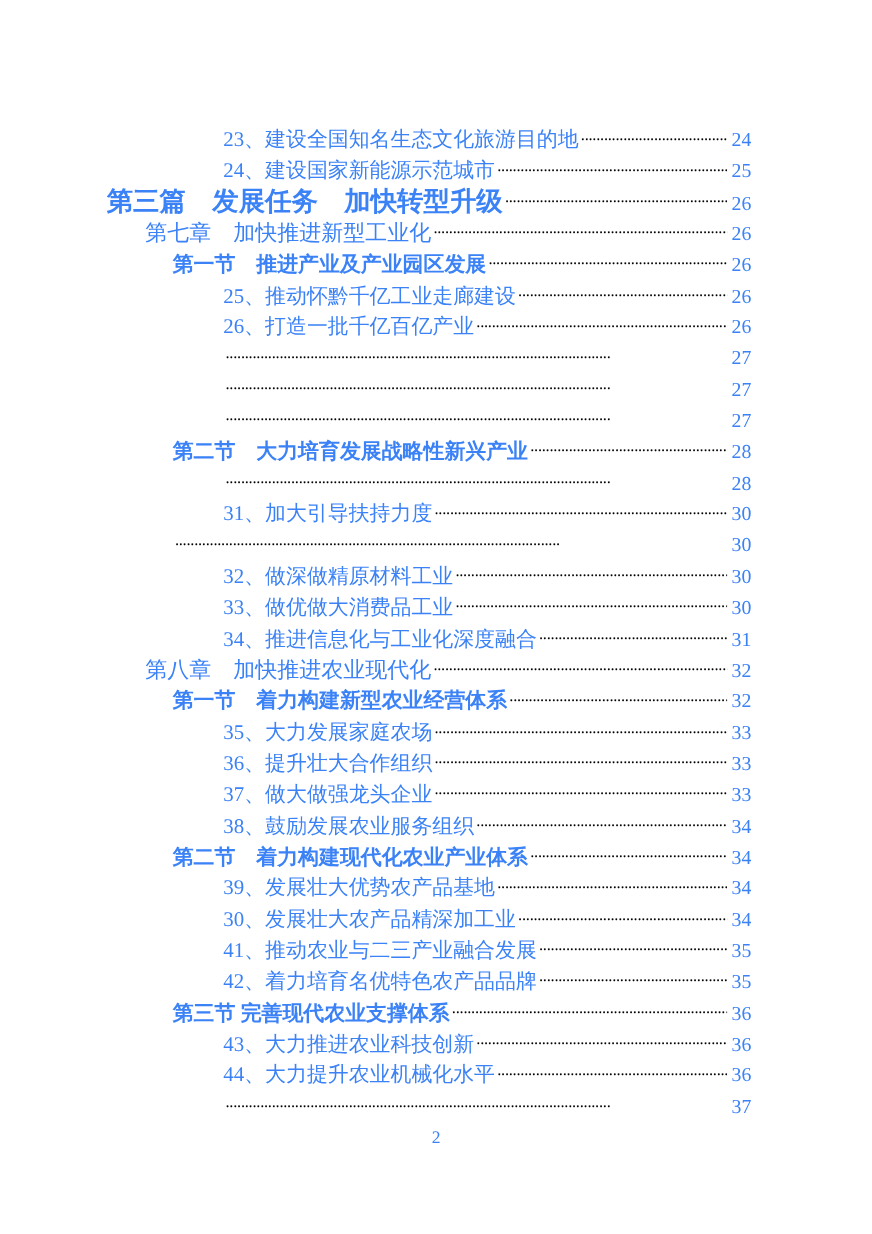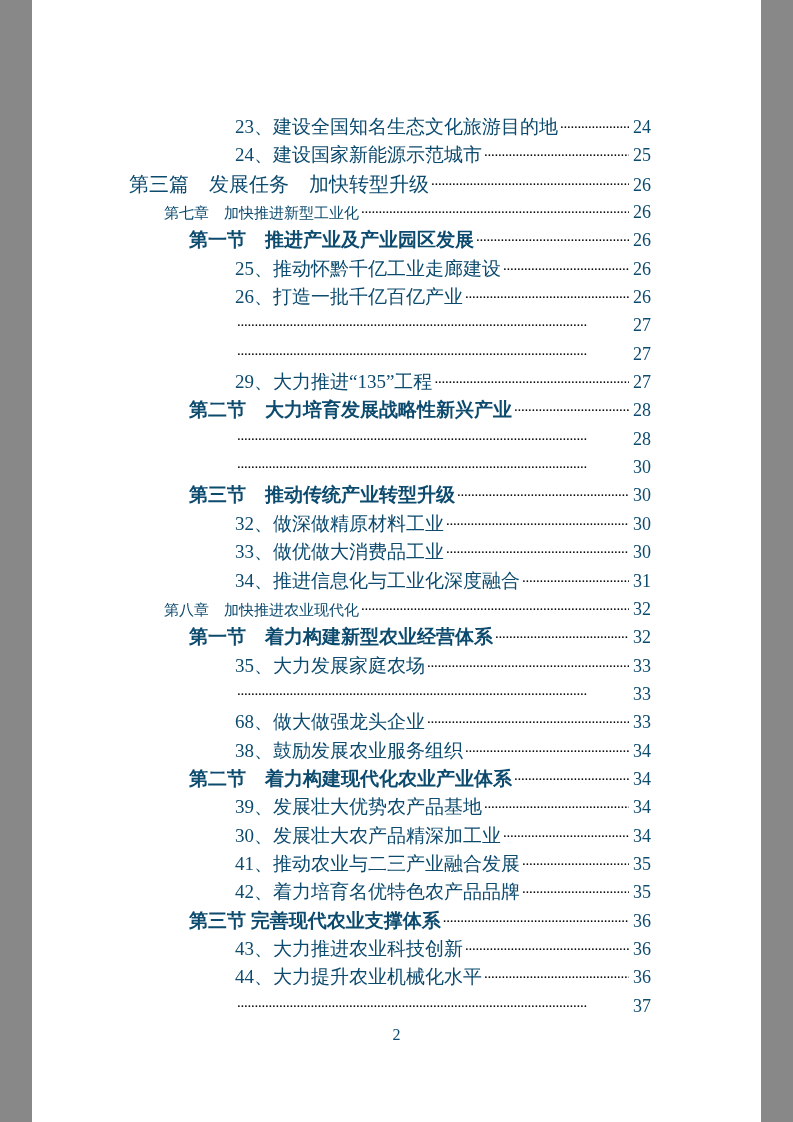--- a/index.html
+++ b/index.html
@@ -2,25 +2,25 @@
 <html><head>
 <meta charset="utf-8">
 <style>
   html, body {
     margin: 0;
     padding: 0;
     background: #888;
   }
   .page {
     position: relative;
-    width: 729px;
+    width: 793px;
     height: 1122px;
     margin: 0 auto;
     background: #ffffff;
-    color: #0c4a6e;
+    color: #3b82f6;
     overflow: hidden;
     font-family: "Liberation Serif", "DejaVu Serif", serif;
   }
   .toc {
     position: absolute;
     top: 113px;
     left: 97px;
     right: 110px;
   }
   .toc-row {
@@ -55,28 +55,28 @@
   .toc-page {
     flex: 0 0 auto;
     padding-left: 4px;
     font-size: 18px;
     font-family: "Liberation Serif", "DejaVu Serif", serif;
     text-align: center;
   }
   
   .level-pian { padding-left: 0; }
   .level-pian .toc-label {
-    font-weight: 400;
-    font-size: 20px;
+    font-weight: 700;
+    font-size: 24px;
     font-family: "Liberation Serif", "DejaVu Serif", serif;
   }
   .level-zhang { padding-left: 35px; }
   .level-zhang .toc-label {
     font-weight: 500;
-    font-size: 15px;
+    font-size: 20px;
     font-family: "Liberation Sans", "DejaVu Sans", sans-serif;
   }
   .level-jie { padding-left: 60px; }
   .level-jie .toc-label {
     font-weight: 700;
     font-size: 19px;
     font-family: "Liberation Serif", "DejaVu Serif", serif;
   }
   .level-item { padding-left: 106px; }
   .level-item .toc-label {
@@ -138,39 +138,38 @@
   </div>
       <div class="toc-row level-item">
     <span class="toc-leader"></span>
     <span class="toc-page">27</span>
   </div>
       <div class="toc-row level-item">
     <span class="toc-leader"></span>
     <span class="toc-page">27</span>
   </div>
       <div class="toc-row level-item">
-    <span class="toc-label">29、大力推进“135”工程</span>
     <span class="toc-leader"></span>
     <span class="toc-page">27</span>
   </div>
       <div class="toc-row level-jie">
     <span class="toc-label">第二节　大力培育发展战略性新兴产业</span>
     <span class="toc-leader"></span>
     <span class="toc-page">28</span>
   </div>
       <div class="toc-row level-item">
     <span class="toc-leader"></span>
     <span class="toc-page">28</span>
   </div>
       <div class="toc-row level-item">
-    <span class="toc-leader"></span>
-    <span class="toc-page">30</span>
-  </div>
-      <div class="toc-row level-jie">
-    <span class="toc-label">第三节　推动传统产业转型升级</span>
+    <span class="toc-label">31、加大引导扶持力度</span>
+    <span class="toc-leader"></span>
+    <span class="toc-page">30</span>
+  </div>
+      <div class="toc-row level-jie">
     <span class="toc-leader"></span>
     <span class="toc-page">30</span>
   </div>
       <div class="toc-row level-item">
     <span class="toc-label">32、做深做精原材料工业</span>
     <span class="toc-leader"></span>
     <span class="toc-page">30</span>
   </div>
       <div class="toc-row level-item">
     <span class="toc-label">33、做优做大消费品工业</span>
@@ -191,25 +190,26 @@
     <span class="toc-label">第一节　着力构建新型农业经营体系</span>
     <span class="toc-leader"></span>
     <span class="toc-page">32</span>
   </div>
       <div class="toc-row level-item">
     <span class="toc-label">35、大力发展家庭农场</span>
     <span class="toc-leader"></span>
     <span class="toc-page">33</span>
   </div>
       <div class="toc-row level-item">
+    <span class="toc-label">36、提升壮大合作组织</span>
     <span class="toc-leader"></span>
     <span class="toc-page">33</span>
   </div>
       <div class="toc-row level-item">
-    <span class="toc-label">68、做大做强龙头企业</span>
+    <span class="toc-label">37、做大做强龙头企业</span>
     <span class="toc-leader"></span>
     <span class="toc-page">33</span>
   </div>
       <div class="toc-row level-item">
     <span class="toc-label">38、鼓励发展农业服务组织</span>
     <span class="toc-leader"></span>
     <span class="toc-page">34</span>
   </div>
       <div class="toc-row level-jie">
     <span class="toc-label">第二节　着力构建现代化农业产业体系</span>

